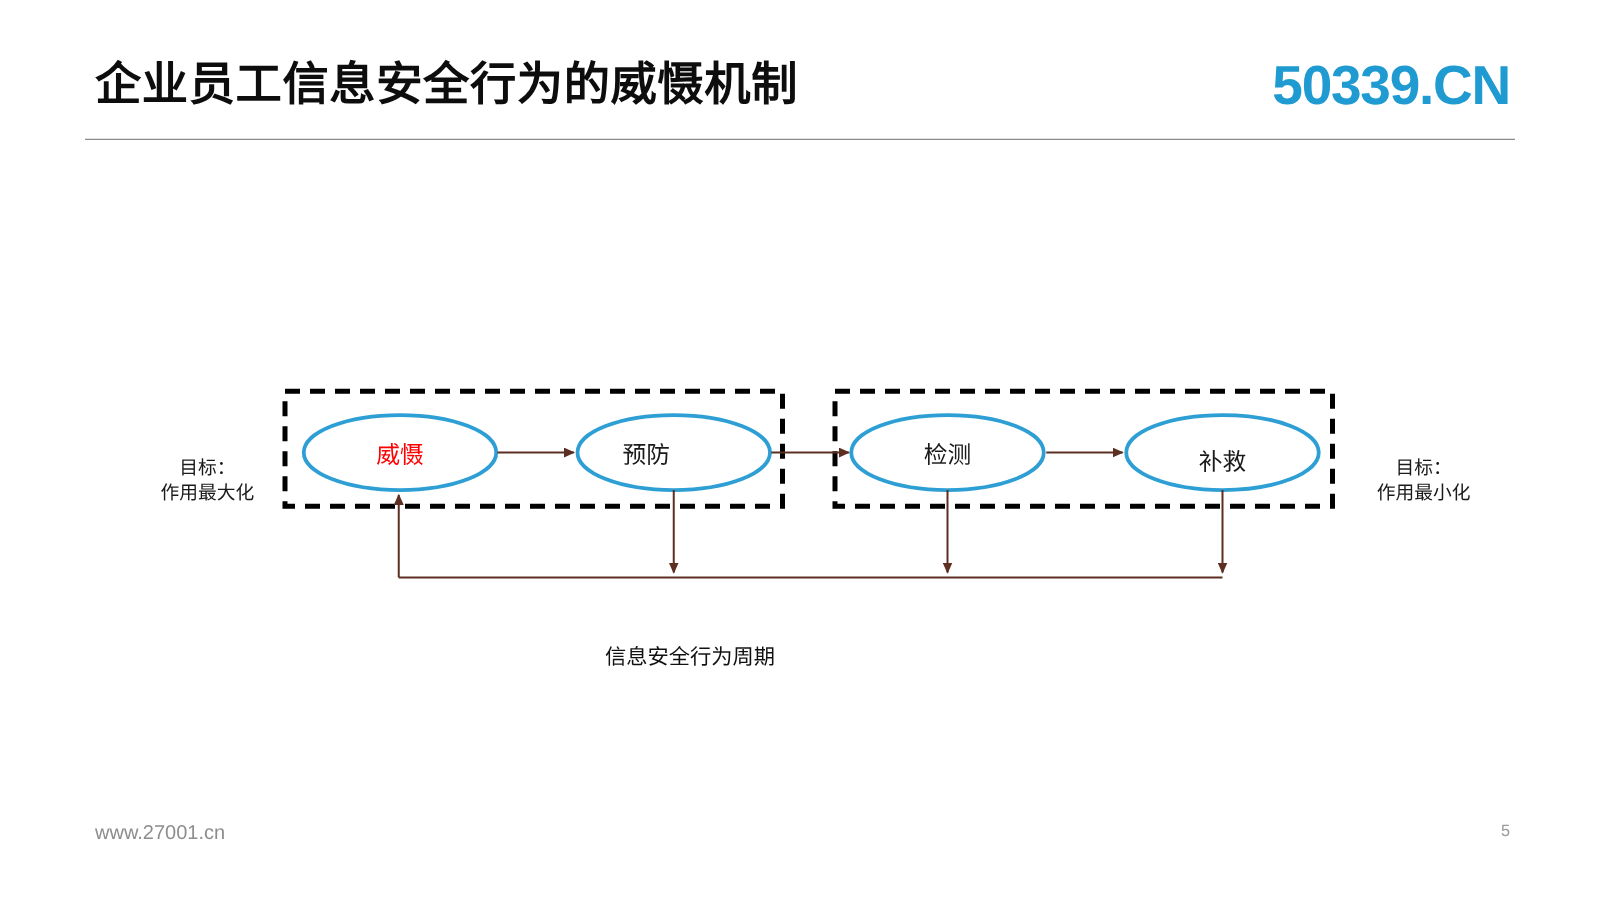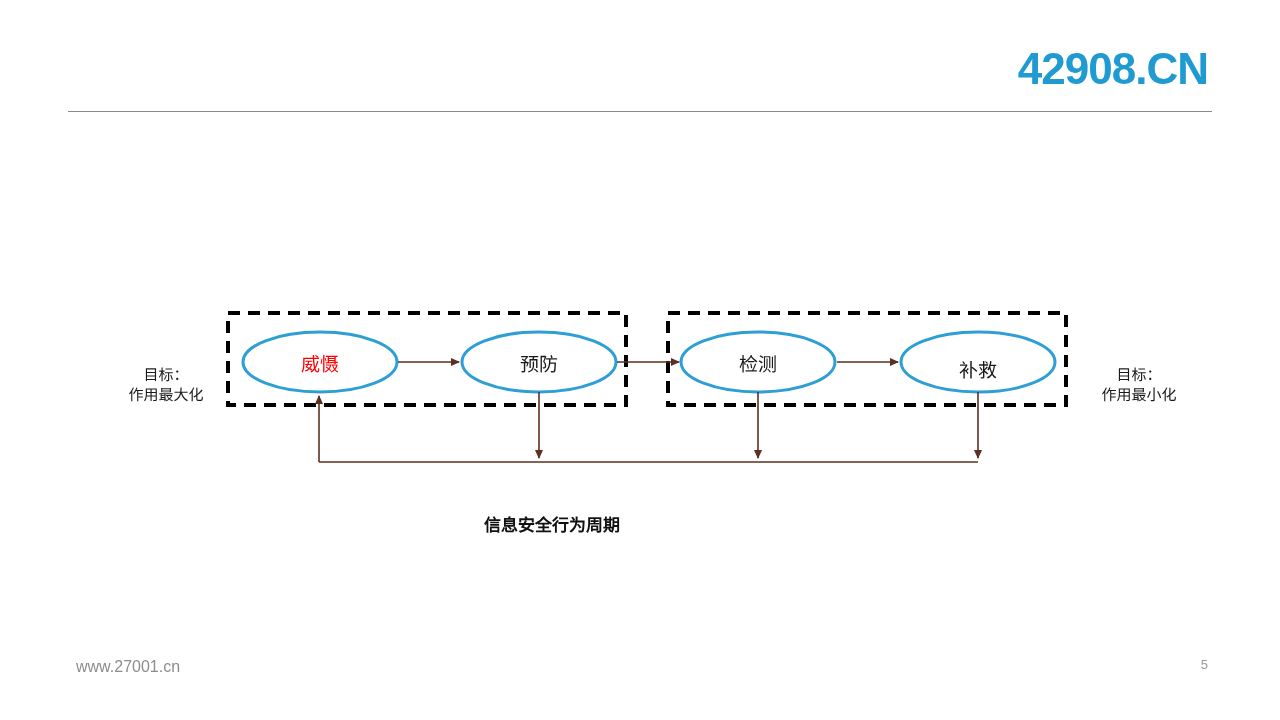--- a/index.html
+++ b/index.html
@@ -83,21 +83,21 @@
   }
   .node-label.accent { color: #ff0000; font-family: Liberation Serif, serif; }
 
   .cycle-caption {
     position: absolute;
     left: 0;
     top: 511px;
     width: 1104px;
     text-align: center;
     font-size: 17px;
-    font-weight: bold;
+    font-weight: normal;
     color: #111111;
   }
 
   
   .footer-url {
     position: absolute;
     left: 76px;
     top: 658px;
     font-size: 16px;
     color: #8d8d8d;
@@ -108,22 +108,23 @@
     top: 657px;
     font-size: 13px;
     color: #9a9a9a;
   }
 </style>
 </head>
 <body>
 
 <div class="slide">
 
+  <div class="slide-title">企业员工信息安全行为的威慑机制</div>
 
-  <div class="brand-logo">42908.CN</div>
+  <div class="brand-logo">50339.CN</div>
 
   <div class="header-rule"></div>
 
   <div class="diagram">
     <svg width="1280" height="720" viewBox="0 0 1280 720" xmlns="http://www.w3.org/2000/svg">
       <defs>
         <marker id="arrowhead" markerWidth="9" markerHeight="8" refX="8" refY="4" orient="auto" markerUnits="userSpaceOnUse">
           <path d="M0,0 L9,4 L0,8 z" fill="#5c2f22"></path>
         </marker>
       </defs>
@@ -144,21 +145,21 @@
 
       <line x1="539" y1="392" x2="539" y2="458" stroke="#5c2f22" stroke-width="1.6" marker-end="url(#arrowhead)"></line>
       <line x1="758" y1="392" x2="758" y2="458" stroke="#5c2f22" stroke-width="1.6" marker-end="url(#arrowhead)"></line>
       <line x1="978" y1="392" x2="978" y2="458" stroke="#5c2f22" stroke-width="1.6" marker-end="url(#arrowhead)"></line>
 
       <line x1="319" y1="462" x2="319" y2="396" stroke="#5c2f22" stroke-width="1.6" marker-end="url(#arrowhead)"></line>
     </svg>
   </div>
 
   <div class="node-label accent" style="left:320px; top:362px;">威慑</div>
-  <div class="node-label" style="left:539px; top:362px;">预防</div>
+  <div class="node-label" style="left:517px; top:362px;">预防</div>
   <div class="node-label" style="left:758px; top:362px;text-align:center;">检测</div>
   <div class="node-label" style="left:978px; top:368px;">补救</div>
 
   <div class="side-label left">
     <div>目标：</div>
     <div>作用最大化</div>
   </div>
   <div class="side-label right">
     <div>目标：</div>
     <div>作用最小化</div>

